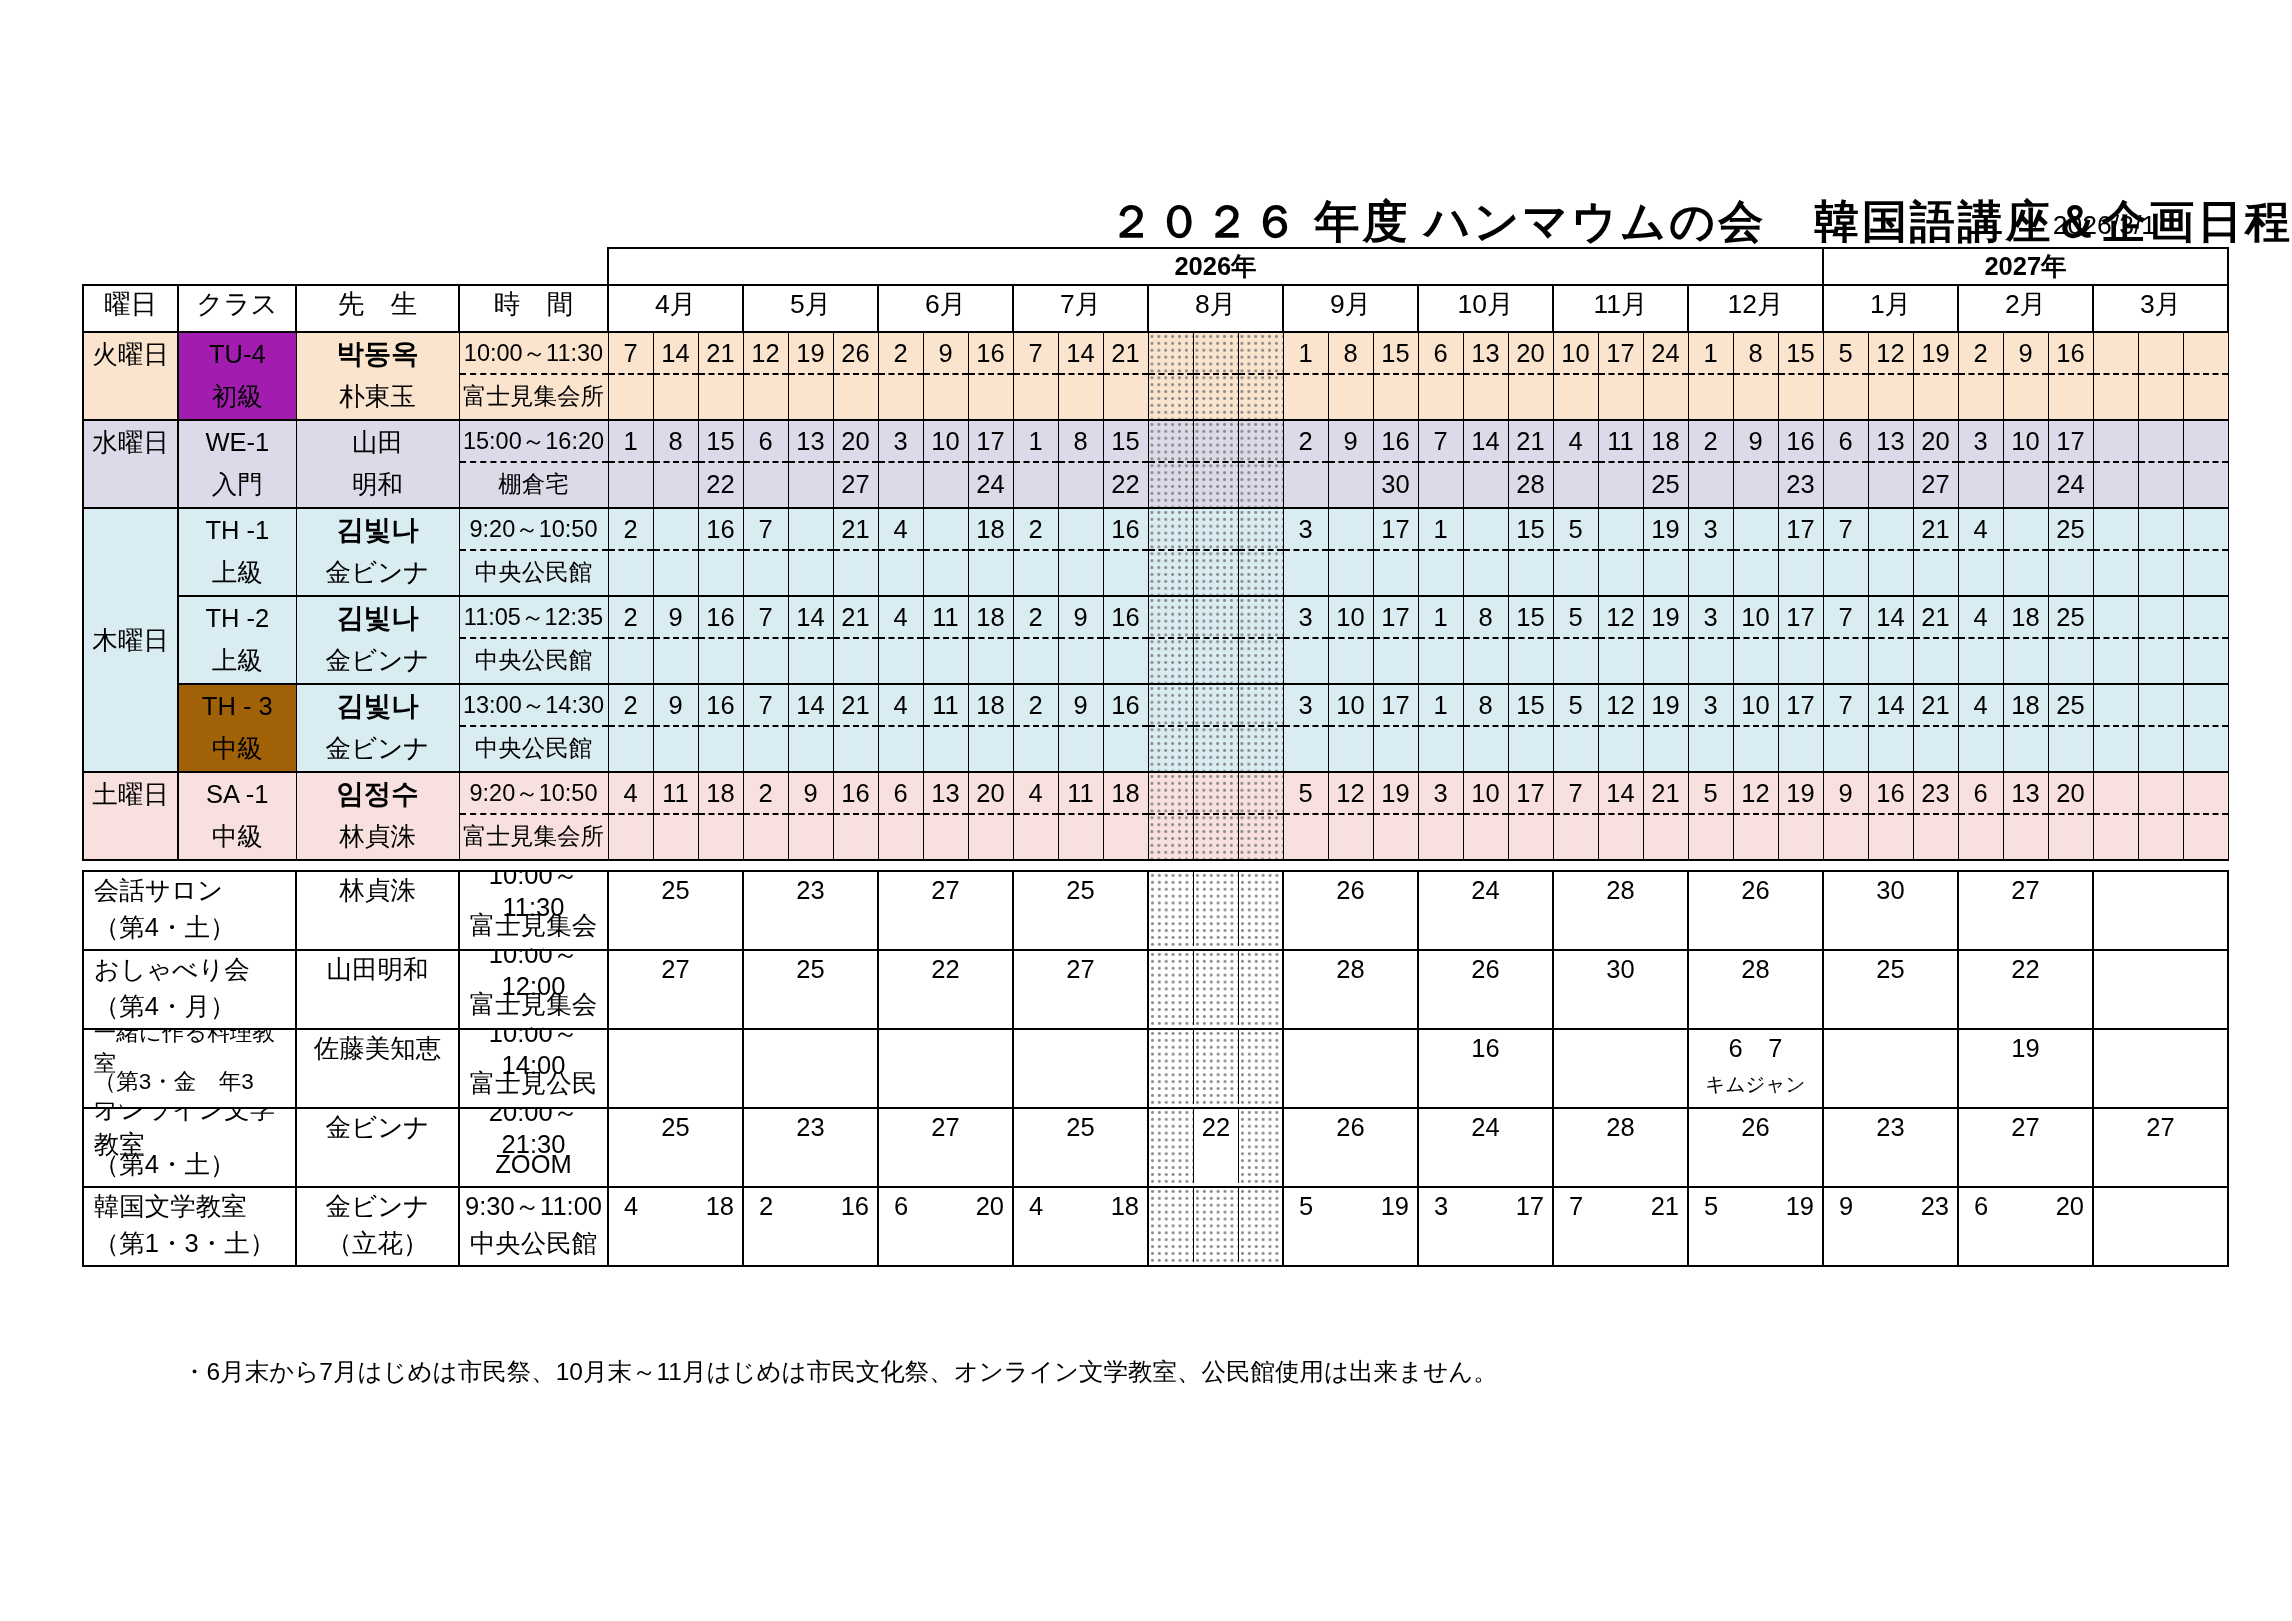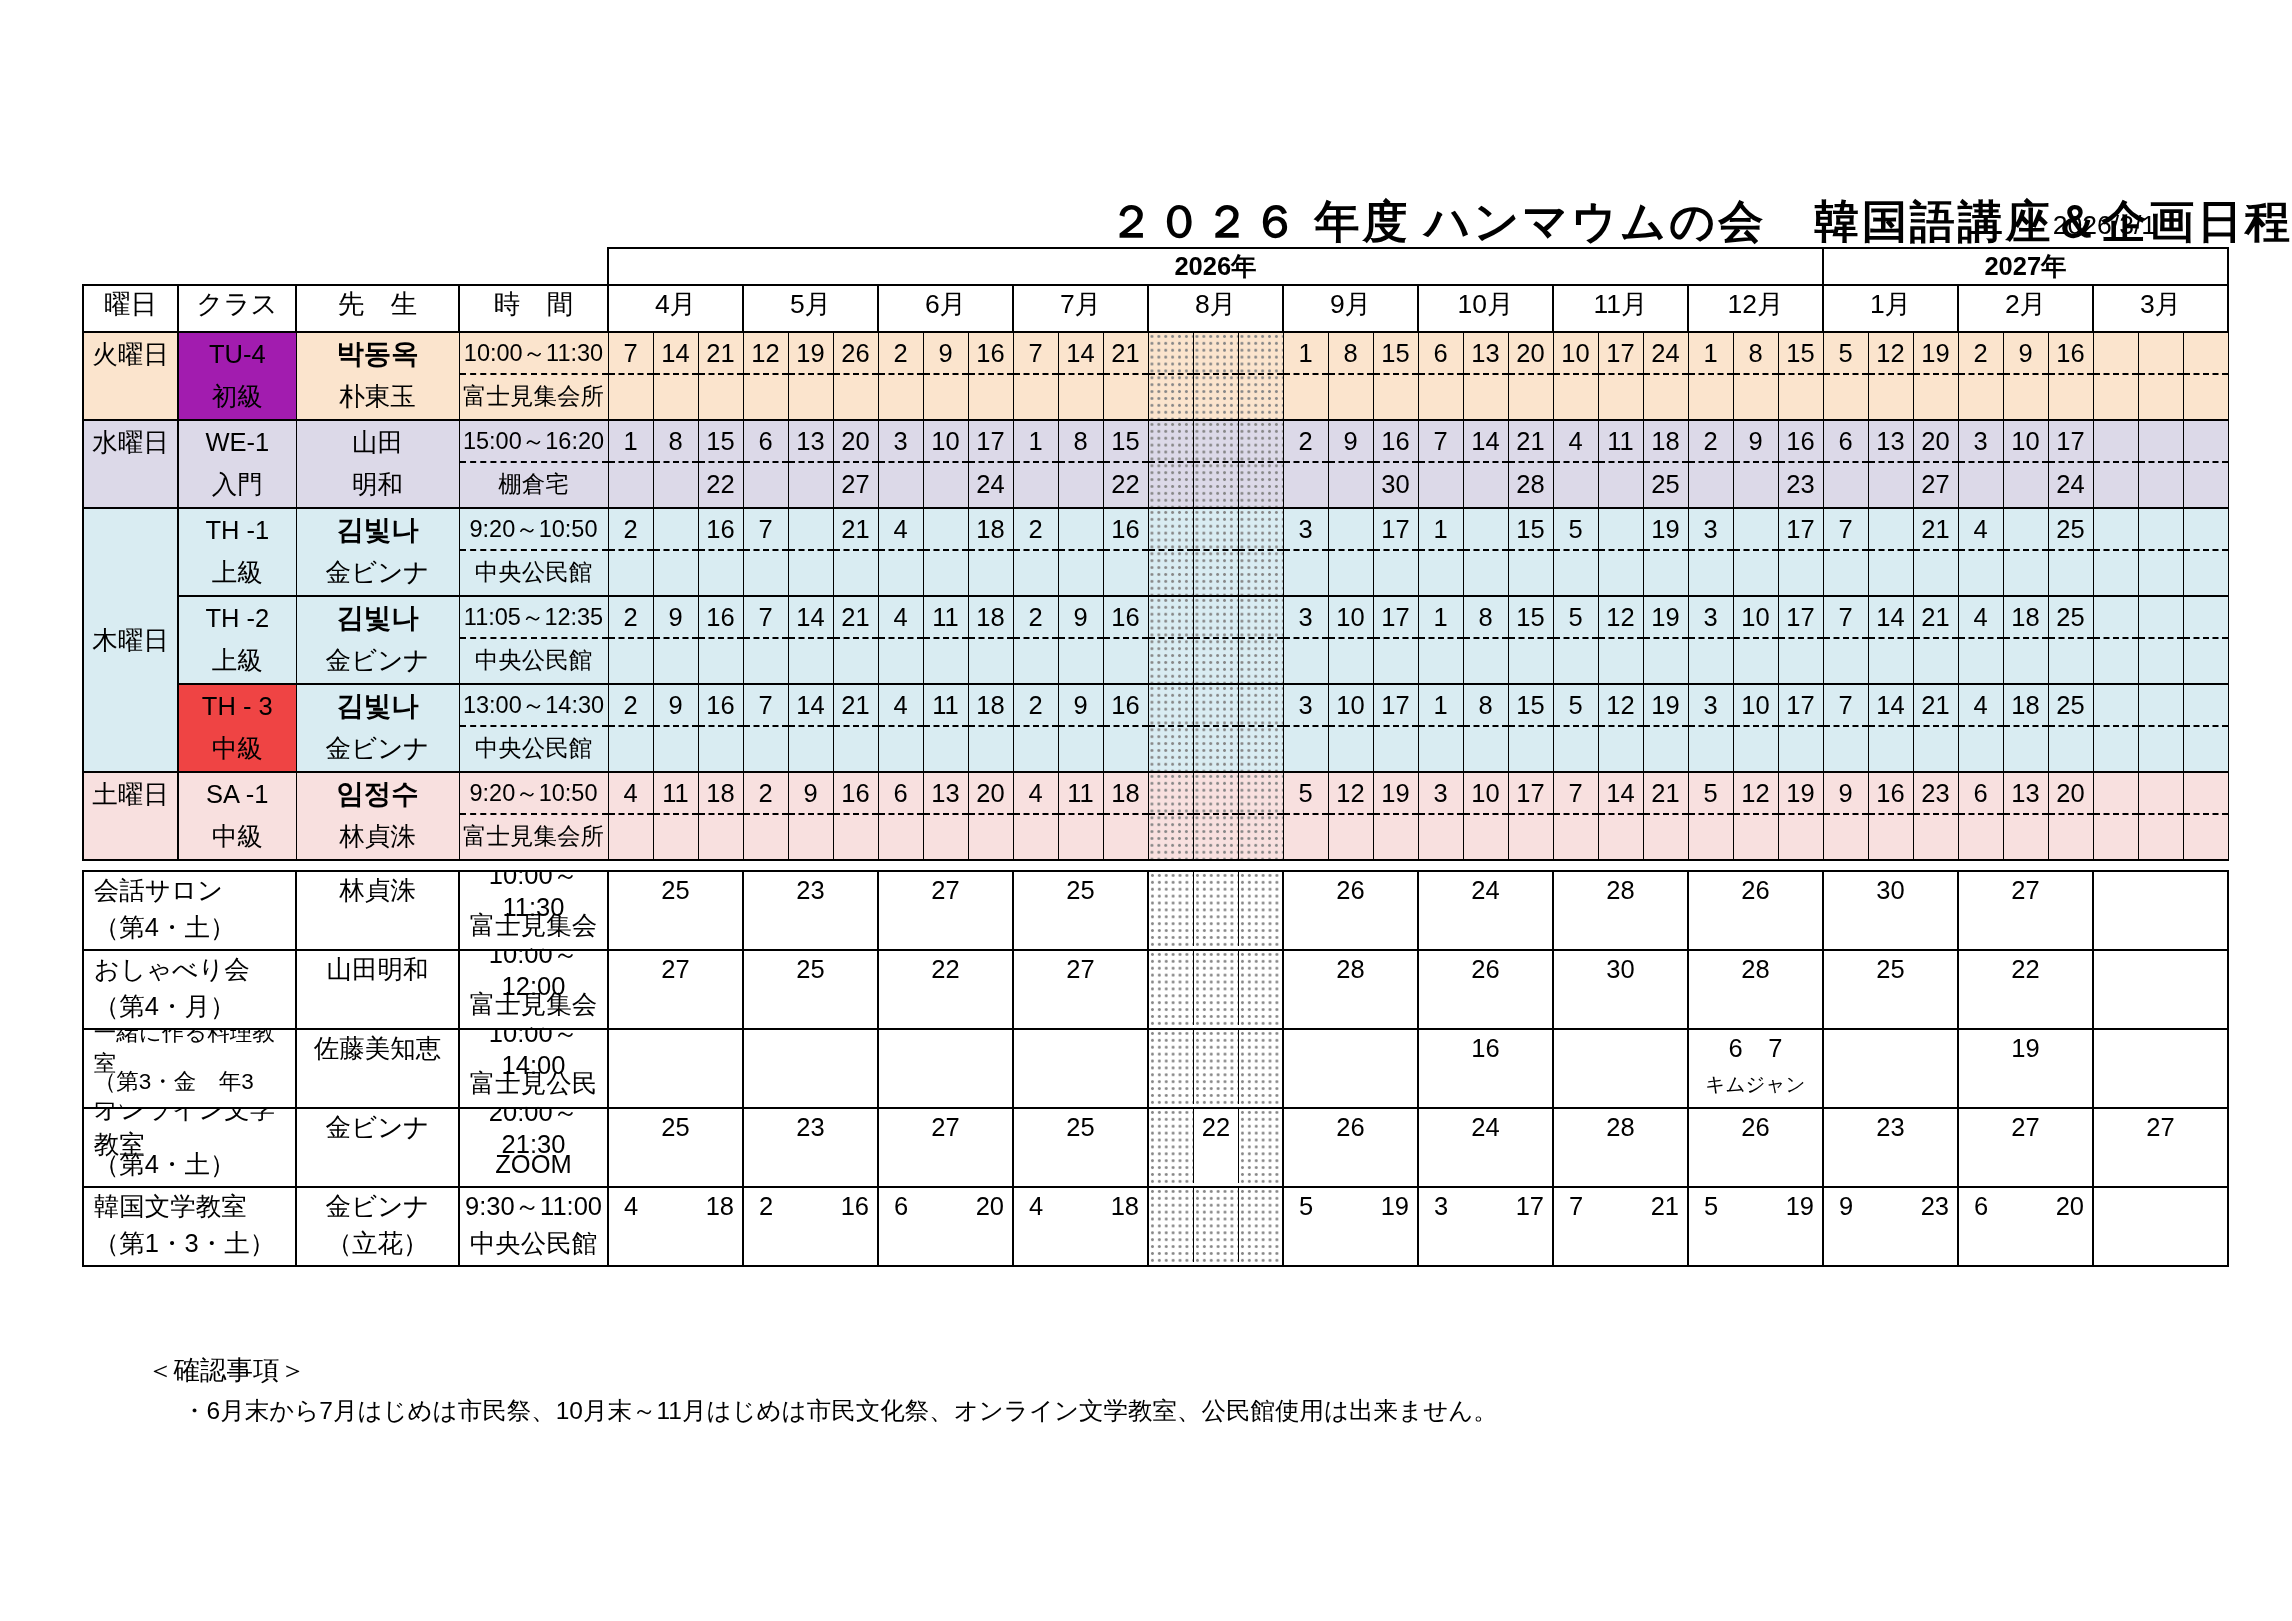--- a/index.html
+++ b/index.html
@@ -1080,21 +1080,21 @@
             </div>
           </td>
           <td class="dc re" style="background-color: rgb(217, 236, 242);">
             <div class="hv dash">
               <div class="h1"></div>
               <div class="h2"></div>
             </div>
           </td>
         </tr>
         <tr class="crow">
-          <td class="lc dc" style="background: #ef4444;">
+          <td class="lc dc" style="background: #a16207;">
             <div class="hv">
               <div class="h1">TH - 3</div>
               <div class="h2">中級</div>
             </div>
           </td>
           <td class="lc dc" style="background: rgb(217, 236, 242);">
             <div class="hv">
               <div class="h1 kor">김빛나</div>
               <div class="h2">金ビンナ</div>
             </div>
@@ -2116,17 +2116,16 @@
                 </div>
               </div>
               <div class="h2b"></div>
             </div>
           </td>
         </tr>
       </tbody>
   </table>
 
   <div class="notes">
-    <div class="notes-h">＜確認事項＞</div>
     <div class="note">・6月末から7月はじめは市民祭、10月末～11月はじめは市民文化祭、オンライン文学教室、公民館使用は出来ません。</div>
   </div>
 </div>
 
 
 </body></html>

